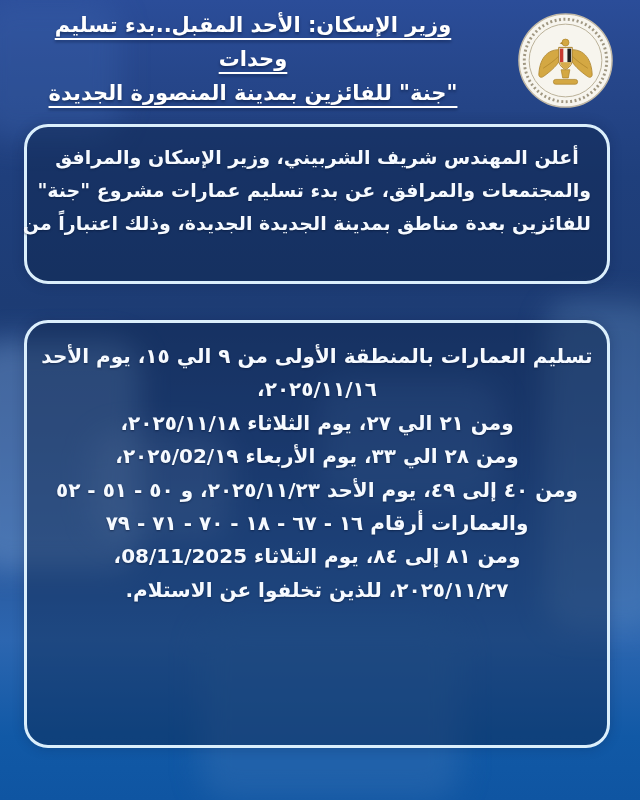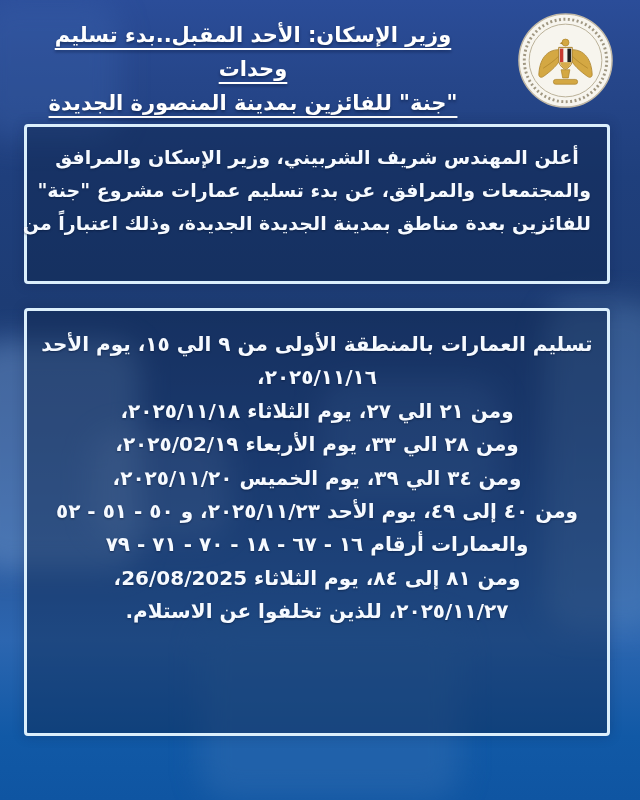--- a/index.html
+++ b/index.html
@@ -15,42 +15,42 @@
   .blob{position:absolute;filter:blur(14px);border-radius:30px;}
   .b1{left:-30px;top:340px;width:170px;height:230px;background:rgba(125,165,215,.38);}
   .b2{right:-25px;top:300px;width:120px;height:330px;background:rgba(110,155,205,.30);}
   .b3{left:200px;top:620px;width:260px;height:180px;background:rgba(45,105,175,.55);}
   .b4{left:90px;top:430px;width:140px;height:110px;background:rgba(140,175,220,.22);}
   .b5{left:320px;top:380px;width:180px;height:120px;background:rgba(90,135,195,.25);}
   .b6{left:-20px;top:0;width:140px;height:140px;background:rgba(60,100,175,.35);}
 
   .header{position:absolute;left:0;top:0;width:640px;height:118px;}
   .header-text{
-    position:absolute;left:22px;top:18px;width:462px;
+    position:absolute;left:22px;top:8px;width:462px;
     direction:rtl;text-align:center;color:#ffffff;font-weight:bold;
     font-size:21px;line-height:34px;
     text-shadow:0 2px 3px rgba(0,15,45,.45);
   }
   .header-text .h-line{
     text-decoration:underline;
     text-underline-offset:6px;
     text-decoration-thickness:2px;
   }
   .logo{position:absolute;right:26px;top:12px;width:97px;height:97px;}
 
   .box{
     position:absolute;left:24px;width:586px;box-sizing:border-box;
-    border:3px solid #dbeffc;border-radius:4px;
+    border:3px solid #dbeffc;border-radius:24px;
     background:rgba(13,35,74,.45);
     direction:rtl;text-align:center;color:#f6faff;font-weight:bold;
     text-shadow:0 1px 2px rgba(0,15,45,.5);
     box-shadow:0 0 12px rgba(10,25,60,.25);
   }
   .box1{top:124px;height:160px;padding:14px 16px 0 16px;font-size:19px;line-height:33px;}
-  .box2{top:308px;height:428px;padding:17px 14px 0 14px;font-size:20px;line-height:33.4px;}
+  .box2{top:320px;height:428px;padding:17px 14px 0 14px;font-size:20px;line-height:33.4px;}
   .line{white-space:nowrap;}
 </style>
 </head>
 <body>
 
 <div class="canvas">
 
   <div class="bg">
     <div class="blob b1"></div>
     <div class="blob b2"></div>
@@ -96,20 +96,19 @@
     <div class="line">أعلن المهندس شريف الشربيني، وزير الإسكان والمرافق</div>
     <div class="line">والمجتمعات والمرافق، عن بدء تسليم عمارات مشروع "جنة"</div>
     <div class="line">للفائزين بعدة مناطق بمدينة الجديدة الجديدة، وذلك اعتباراً من</div>
   </div>
 
   <div class="box box2">
     <div class="line">تسليم العمارات بالمنطقة الأولى من ٩ الي ١٥، يوم الأحد</div>
     <div class="line">٢٠٢٥/١١/١٦،</div>
     <div class="line">ومن ٢١ الي ٢٧، يوم الثلاثاء ٢٠٢٥/١١/١٨،</div>
     <div class="line">ومن ٢٨ الي ٣٣، يوم الأربعاء ٢٠٢٥/02/١٩،</div>
-    <div class="line">ومن ٣٤ الي ٣٩، يوم الخميس ٢٠٢٥/١١/٢٠،</div>
     <div class="line">ومن ٤٠ إلى ٤٩، يوم الأحد ٢٠٢٥/١١/٢٣، و ٥٠ - ٥١ - ٥٢</div>
     <div class="line">والعمارات أرقام ١٦ - ٦٧ - ١٨ - ٧٠ - ٧١ - ٧٩</div>
-    <div class="line">ومن ٨١ إلى ٨٤، يوم الثلاثاء 26/08/2025،</div>
+    <div class="line">ومن ٨١ إلى ٨٤، يوم الثلاثاء 08/11/2025،</div>
     <div class="line">٢٠٢٥/١١/٢٧، للذين تخلفوا عن الاستلام.</div>
   </div>
 
 </div>
 
 </body></html>

